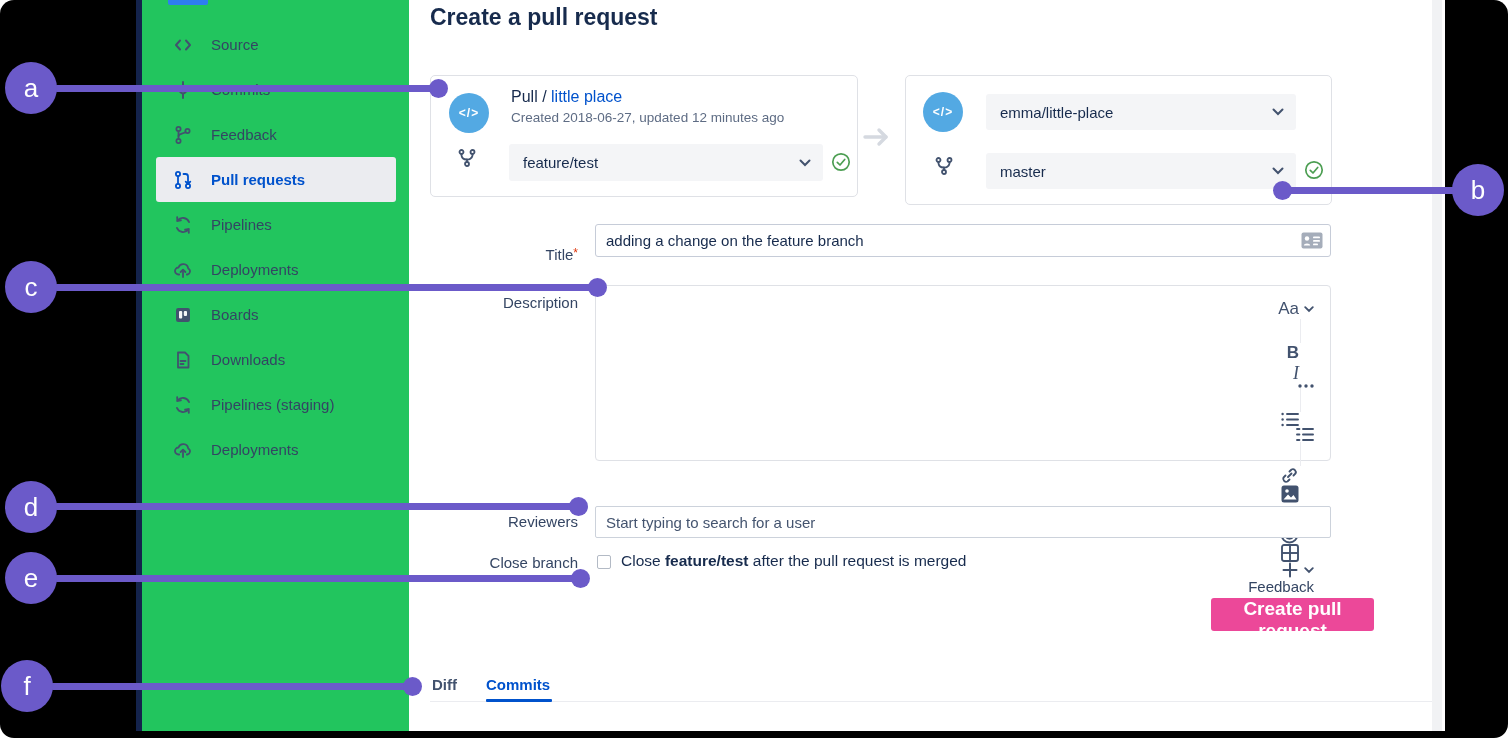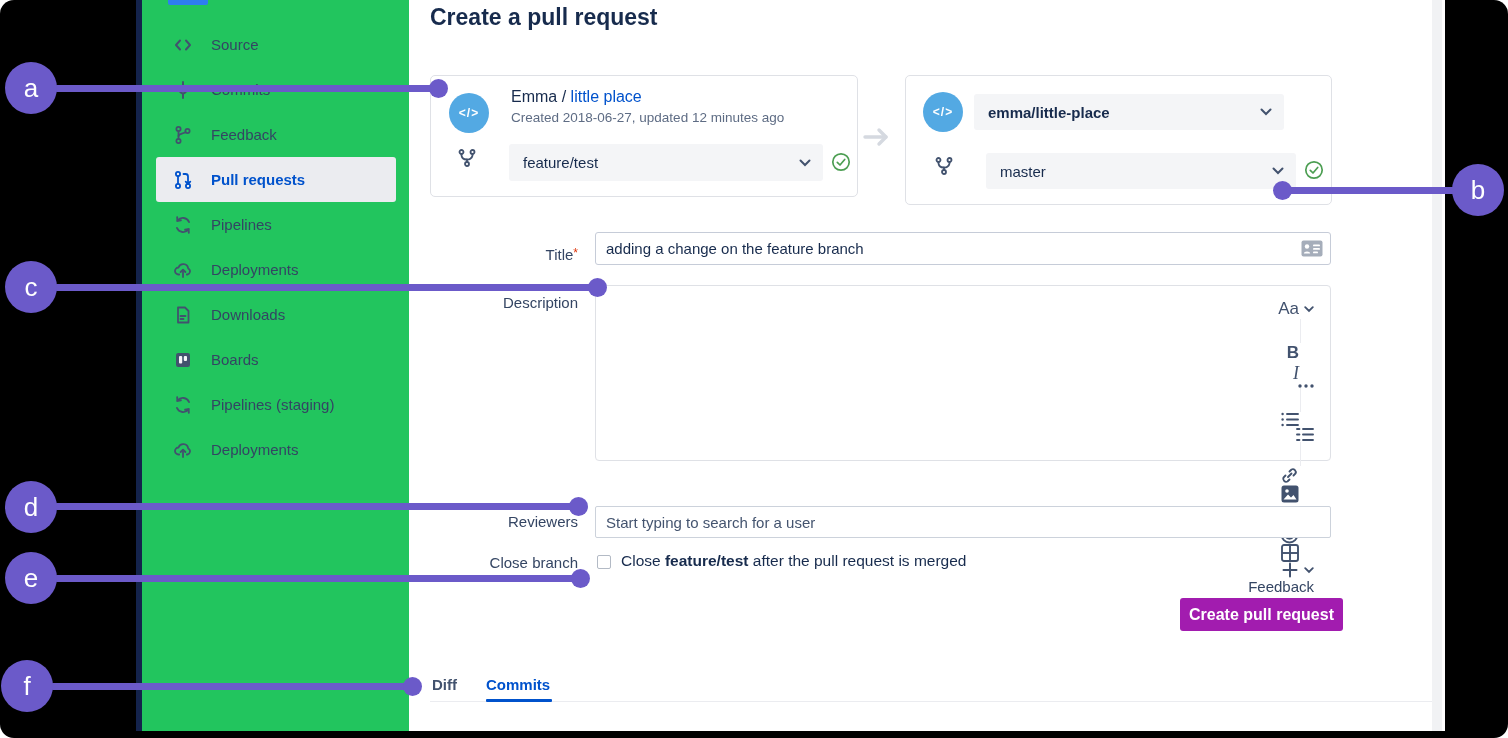--- a/index.html
+++ b/index.html
@@ -28,42 +28,42 @@
   .repo-line a { color:#0052cc; text-decoration:none;text-align:center; }
   .repo-meta { position:absolute; left:80px; top:34px; font-size:13.5px; color:#5e6c84; }
   .select { position:absolute; background:#f4f5f7; border-radius:3px; display:flex; align-items:center; padding:0 12px 0 14px; font-size:15px; color:#172b4d; cursor:pointer; }
   .select .chev { margin-left:auto; color:#42526e; }
   .branch-ic { position:absolute; color:#42526e; }
   .check-ic { position:absolute; }
   .arrow-between { position:absolute; left:726px; top:124px; color:#d5d9e0; }
 
   .field-label { position:absolute; left:200px; width:242px; text-align:right; font-size:15px; color:#344563; }
   .req { color:#de350b; font-size:12px; vertical-align:top; }
-  .title-input-wrap { position:absolute; left:459px; top:232px; width:736px; height:33px; }
+  .title-input-wrap { position:absolute; left:459px; top:224px; width:736px; height:33px; }
   .title-input { width:100%; height:100%; border:1px solid #c6ccd8; border-radius:3px; padding:0 34px 0 10px; font-size:15px; color:#172b4d; font-family:"Liberation Sans", sans-serif; }
   .vcard-ic { position:absolute; right:8px; top:8px; }
 
   .editor { position:absolute; left:459px; top:285px; width:736px; height:176px; border:1px solid #dfe1e6; border-radius:4px; background:#fff; }
   .toolbar { display:flex; align-items:flex-end; padding:13px 16px 0 24px; color:#42526e;flex-direction:column; }
   .tb { display:flex; align-items:center; color:#42526e; cursor:pointer; }
   .tb-sep { width:1px; height:24px; background:#ebecf0; margin:0 13px; }
   .tb-text { font-size:17px; color:#42526e; }
   .tb-bold { font-weight:bold; font-size:17px; }
   .tb-italic { font-style:italic; font-family:"Liberation Serif", serif; font-size:18px; }
   .tb-gap { margin-right:15px; }
   .tb-feedback { margin-left:auto; font-size:15px; color:#344563; cursor:pointer; }
   .tb-help { margin:0 14px 0 30px; font-size:17px; color:#344563; font-weight:bold; cursor:pointer; }
 
   .reviewers-input { position:absolute; left:459px; top:506px; width:736px; height:32px; border:1px solid #ccd2db; border-radius:2px; padding:0 10px; font-size:15px; color:#42526e; font-family:"Liberation Sans", sans-serif; background:#fff; }
   .reviewers-input::placeholder { color:#44546f; opacity:1; }
   .checkbox { position:absolute; left:461px; top:555px; width:14px; height:14px; border:1px solid #b3bac5; border-radius:2px; background:#fff; cursor:pointer; }
   .close-text { position:absolute; left:485px; top:552px; font-size:15.5px; color:#172b4d; }
   .close-text b { font-weight:bold; }
 
-  .submit-btn { position:absolute; left:1044px; top:598px; width:163px; height:33px; background:#a21caf; color:#fff; border:none; border-radius:3px; font-size:16px; font-weight:bold; font-family:"Liberation Sans", sans-serif; cursor:pointer; }
+  .submit-btn { position:absolute; left:1075px; top:598px; width:163px; height:33px; background:#ec4899; color:#fff; border:none; border-radius:3px; font-size:19px; font-weight:bold; font-family:"Liberation Sans", sans-serif; cursor:pointer; }
 
   .tab { position:absolute; top:676px; font-size:15px; font-weight:bold; cursor:pointer; }
   .tab-diff { left:296px; color:#42526e; }
   .tab-commits { left:350px; color:#0052cc; }
   .tab-rule { position:absolute; left:294px; top:701px; width:1002px; height:1px; background:#ebecf0; }
   .tab-underline { position:absolute; left:350px; top:699px; width:66px; height:3px; background:#0052cc; border-radius:1px; }
 
   
   .ann-circle { position:absolute; width:52px; height:52px; border-radius:50%; background:#6b5ac9; color:#fff; font-size:26px; display:flex; align-items:center; justify-content:center; z-index:30; }
   .ann-line { position:absolute; height:7px; background:#6b5ac9; border-radius:3px; z-index:29; }
@@ -147,38 +147,38 @@
                 <path d="M6.2 14.5 H5.5 A3.5 3.5 0 0 1 5.5 7.5 A5 5 0 0 1 15.2 8.5 A3.2 3.2 0 0 1 14.5 14.5 H13.8"></path>
                 <line x1="10" y1="17" x2="10" y2="10"></line>
                 <polyline points="7.6,12 10,9.6 12.4,12"></polyline>
               </svg>
           </span>
           <span>Deployments</span>
         </div>
 
         <div class="nav-item">
           <span class="ic">
+            <svg width="20" height="20" viewBox="0 0 20 20">
+                <rect x="3" y="3" width="14" height="14" rx="2.2" fill="currentColor"></rect>
+                <rect x="6" y="6" width="3.2" height="7.5" rx="1" fill="#f4f5f7"></rect>
+                <rect x="10.8" y="6" width="3.2" height="5" rx="1" fill="#f4f5f7"></rect>
+              </svg>
+          </span>
+          <span>Boards</span>
+        </div>
+
+        <div class="nav-item">
+          <span class="ic">
             <svg width="20" height="20" viewBox="0 0 20 20" fill="none" stroke="currentColor" stroke-width="1.8" stroke-linecap="round" stroke-linejoin="round">
                 <path d="M5 2.5 H12 L15.5 6 V17.5 H5 Z"></path>
                 <line x1="7.5" y1="11" x2="12.5" y2="11"></line>
                 <line x1="7.5" y1="14" x2="10.5" y2="14"></line>
               </svg>
           </span>
           <span>Downloads</span>
-        </div>
-
-        <div class="nav-item">
-          <span class="ic">
-            <svg width="20" height="20" viewBox="0 0 20 20">
-                <rect x="3" y="3" width="14" height="14" rx="2.2" fill="currentColor"></rect>
-                <rect x="6" y="6" width="3.2" height="7.5" rx="1" fill="#f4f5f7"></rect>
-                <rect x="10.8" y="6" width="3.2" height="5" rx="1" fill="#f4f5f7"></rect>
-              </svg>
-          </span>
-          <span>Boards</span>
         </div>
 
         <div class="nav-item">
           <span class="ic">
             <svg width="20" height="20" viewBox="0 0 20 20" fill="none" stroke="currentColor" stroke-width="1.9" stroke-linecap="round">
                 <path d="M16 7 A6.6 6.6 0 0 0 4.6 5.6"></path>
                 <polyline points="4.2,2.2 4.4,5.8 7.9,5.2"></polyline>
                 <path d="M4 13 A6.6 6.6 0 0 0 15.4 14.4"></path>
                 <polyline points="15.8,17.8 15.6,14.2 12.1,14.8"></polyline>
               </svg>
@@ -197,21 +197,21 @@
           <span>Deployments</span>
         </div>
 
       </div>
     </div>
 
     <div class="h1">Create a pull request</div>
 
     <div class="card src">
       <div class="avatar" style="left:18px; top:17px;">&lt;/&gt;</div>
-      <div class="repo-line"><span>Emma</span><span> / </span><a href="#">little place</a></div>
+      <div class="repo-line"><span>Pull</span><span> / </span><a href="#">little place</a></div>
       <div class="repo-meta">Created 2018-06-27, updated 12 minutes ago</div>
       <span class="branch-ic" style="left:26px; top:72px;">
         <svg width="20" height="20" viewBox="0 0 20 20" fill="none" stroke="currentColor" stroke-width="1.8" stroke-linecap="round">
             <circle cx="4.5" cy="4" r="2"></circle>
             <circle cx="15.5" cy="4" r="2"></circle>
             <circle cx="10" cy="16" r="2"></circle>
             <path d="M4.5 6 V7.5 A5 5 0 0 0 9.5 11.5 A5 5 0 0 0 15.5 7.5 V6"></path>
             <line x1="10" y1="11.5" x2="10" y2="14"></line>
           </svg>
       </span>
@@ -233,21 +233,21 @@
 
     <span class="arrow-between">
       <svg width="30" height="26" viewBox="0 0 30 26" fill="none" stroke="currentColor" stroke-width="3.4" stroke-linecap="round" stroke-linejoin="round">
           <line x1="3" y1="13" x2="24" y2="13"></line>
           <polyline points="17,6 24,13 17,20"></polyline>
         </svg>
     </span>
 
     <div class="card dst">
       <div class="avatar" style="left:17px; top:16px;">&lt;/&gt;</div>
-      <div class="select" style="left:68px; top:18px; width:310px; height:36px;font-weight:bold;">
+      <div class="select" style="left:80px; top:18px; width:310px; height:36px;">
         <span>emma/little-place</span>
         <span class="chev">
             <svg width="12" height="8" viewBox="0 0 12 8" fill="none" stroke="currentColor" stroke-width="2" stroke-linecap="round">
               <polyline points="1.5,1.5 6,6 10.5,1.5"></polyline>
             </svg>
           </span>
       </div>
       <span class="branch-ic" style="left:28px; top:80px;">
         <svg width="20" height="20" viewBox="0 0 20 20" fill="none" stroke="currentColor" stroke-width="1.8" stroke-linecap="round">
             <circle cx="4.5" cy="4" r="2"></circle>

